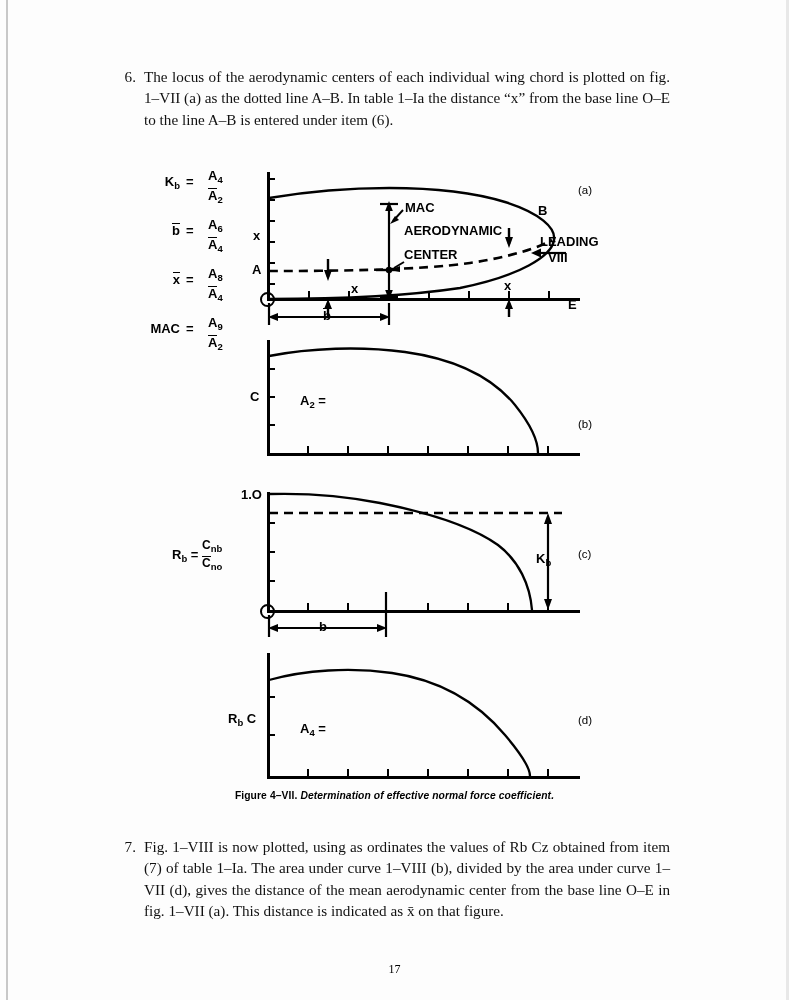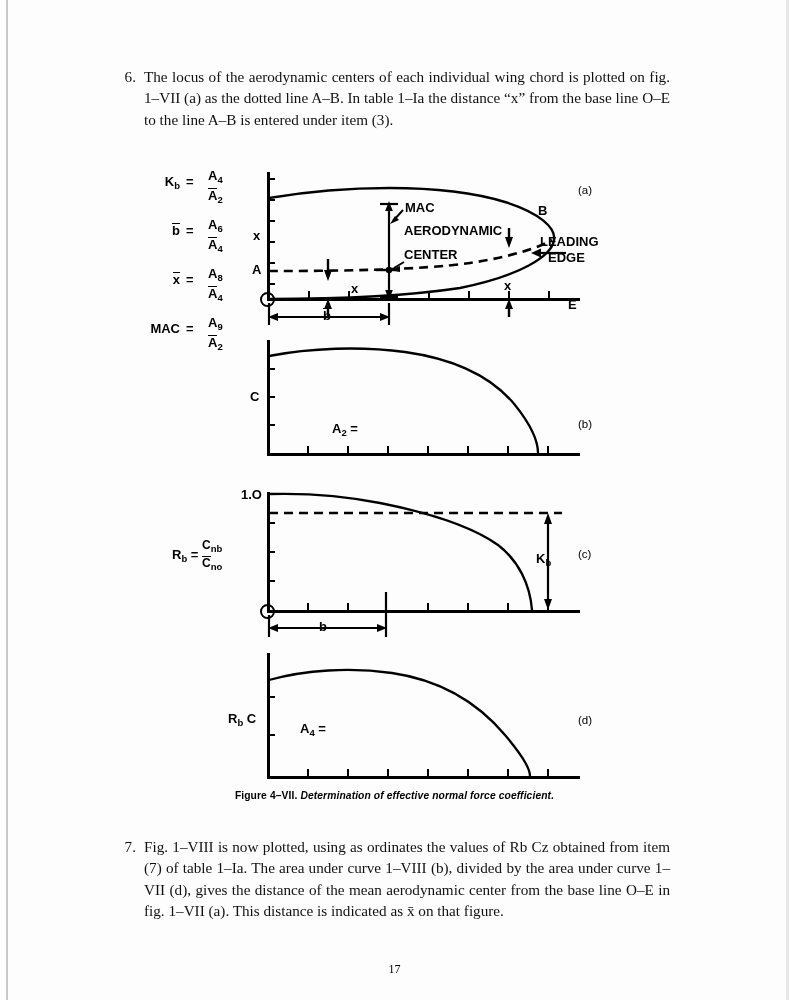--- a/index.html
+++ b/index.html
@@ -141,21 +141,21 @@
 </style>
 </head>
 <body>
 
 <div class="page">
   <div class="scan-edge-left"></div>
   <div class="scan-edge-right"></div>
 
   <div class="para" id="para-6">
     <span class="num">6.</span>
-    <span class="txt">The locus of the aerodynamic centers of each individual wing chord is plotted on fig. 1–VII (a) as the dotted line A–B.  In table 1–Ia the distance “x” from the base line O–E to the line A–B is entered under item (3).</span>
+    <span class="txt">The locus of the aerodynamic centers of each individual wing chord is plotted on fig. 1–VII (a) as the dotted line A–B.  In table 1–Ia the distance “x” from the base line O–E to the line A–B is entered under item (6).</span>
   </div>
 
   <div class="legend">
 
     <div class="frow" style="top:0px;">
       <span class="lhs"><span>K</span><sub class="s">b</sub></span>
       <span class="eq">=</span>
       <span class="frac">
         <span class="n"><span>A</span><sub class="s">4</sub></span>
         <span class="d"><span class="ovl"><span>A</span></span><sub class="s">2</sub></span>
@@ -257,21 +257,21 @@
       <line x1="389" y1="303" x2="389" y2="325" stroke="#000" stroke-width="2.2"></line>
     </svg>
 
     <span class="lbl" style="left:253px; top:228px;">x</span>
     <span class="lbl" style="left:252px; top:262px;">A</span>
     <span class="lbl" style="left:538px; top:203px;">B</span>
     <span class="lbl" style="left:405px; top:200px;">MAC</span>
     <span class="lbl" style="left:404px; top:223px;">AERODYNAMIC</span>
     <span class="lbl" style="left:404px; top:247px;">CENTER</span>
     <span class="lbl" style="left:540px; top:234px;">LEADING</span>
-    <span class="lbl" style="left:548px; top:250px;">EDGE</span>
+    <span class="lbl" style="left:548px; top:250px;">VIII</span>
     <span class="lbl" style="left:568px; top:297px;">E</span>
     <span class="lbl" style="left:351px; top:281px;">x</span>
     <span class="lbl" style="left:504px; top:278px;">x</span>
     <span class="lbl" style="left:323px; top:308px;"><span class="ovl">b</span></span>
     <div class="circle-o" style="left:260px; top:292px;"></div>
   </div>
 
   <div class="plot" id="panel-b" style="left:0;top:0;width:789px;height:800px;">
     <span class="panel-tag" style="left:578px; top:418px;">(b)</span>
 
@@ -288,21 +288,21 @@
     <div class="tick-h" style="left:427px; top:446px;"></div>
     <div class="tick-h" style="left:467px; top:446px;"></div>
     <div class="tick-h" style="left:507px; top:446px;"></div>
     <div class="tick-h" style="left:547px; top:446px;"></div>
 
     <svg style="left:0; top:0; width:789px; height:800px;">
       <path d="M 269 356 C 310 348, 360 346, 405 352 C 455 359, 492 377, 515 405 C 531 425, 538 441, 538 453" fill="none" stroke="#000" stroke-width="2.3" stroke-linecap="round"></path>
     </svg>
 
     <span class="lbl" style="left:250px; top:389px;">C</span>
-    <span class="lbl" style="left:300px; top:421px;margin-left:32px;"><span>A</span><sub class="s">2</sub> <span>=</span></span>
+    <span class="lbl" style="left:300px; top:393px;"><span>A</span><sub class="s">2</sub> <span>=</span></span>
   </div>
 
   <div class="plot" id="panel-c" style="left:0;top:0;width:789px;height:800px;">
     <span class="panel-tag" style="left:578px; top:548px;">(c)</span>
 
     <div class="axis-v" style="left:267px; top:492px; height:120px;"></div>
     <div class="axis-h" style="left:267px; top:610px; width:313px;"></div>
 
     <div class="tick-v" style="left:267px; top:522px;"></div>
     <div class="tick-v" style="left:267px; top:551px;"></div>

